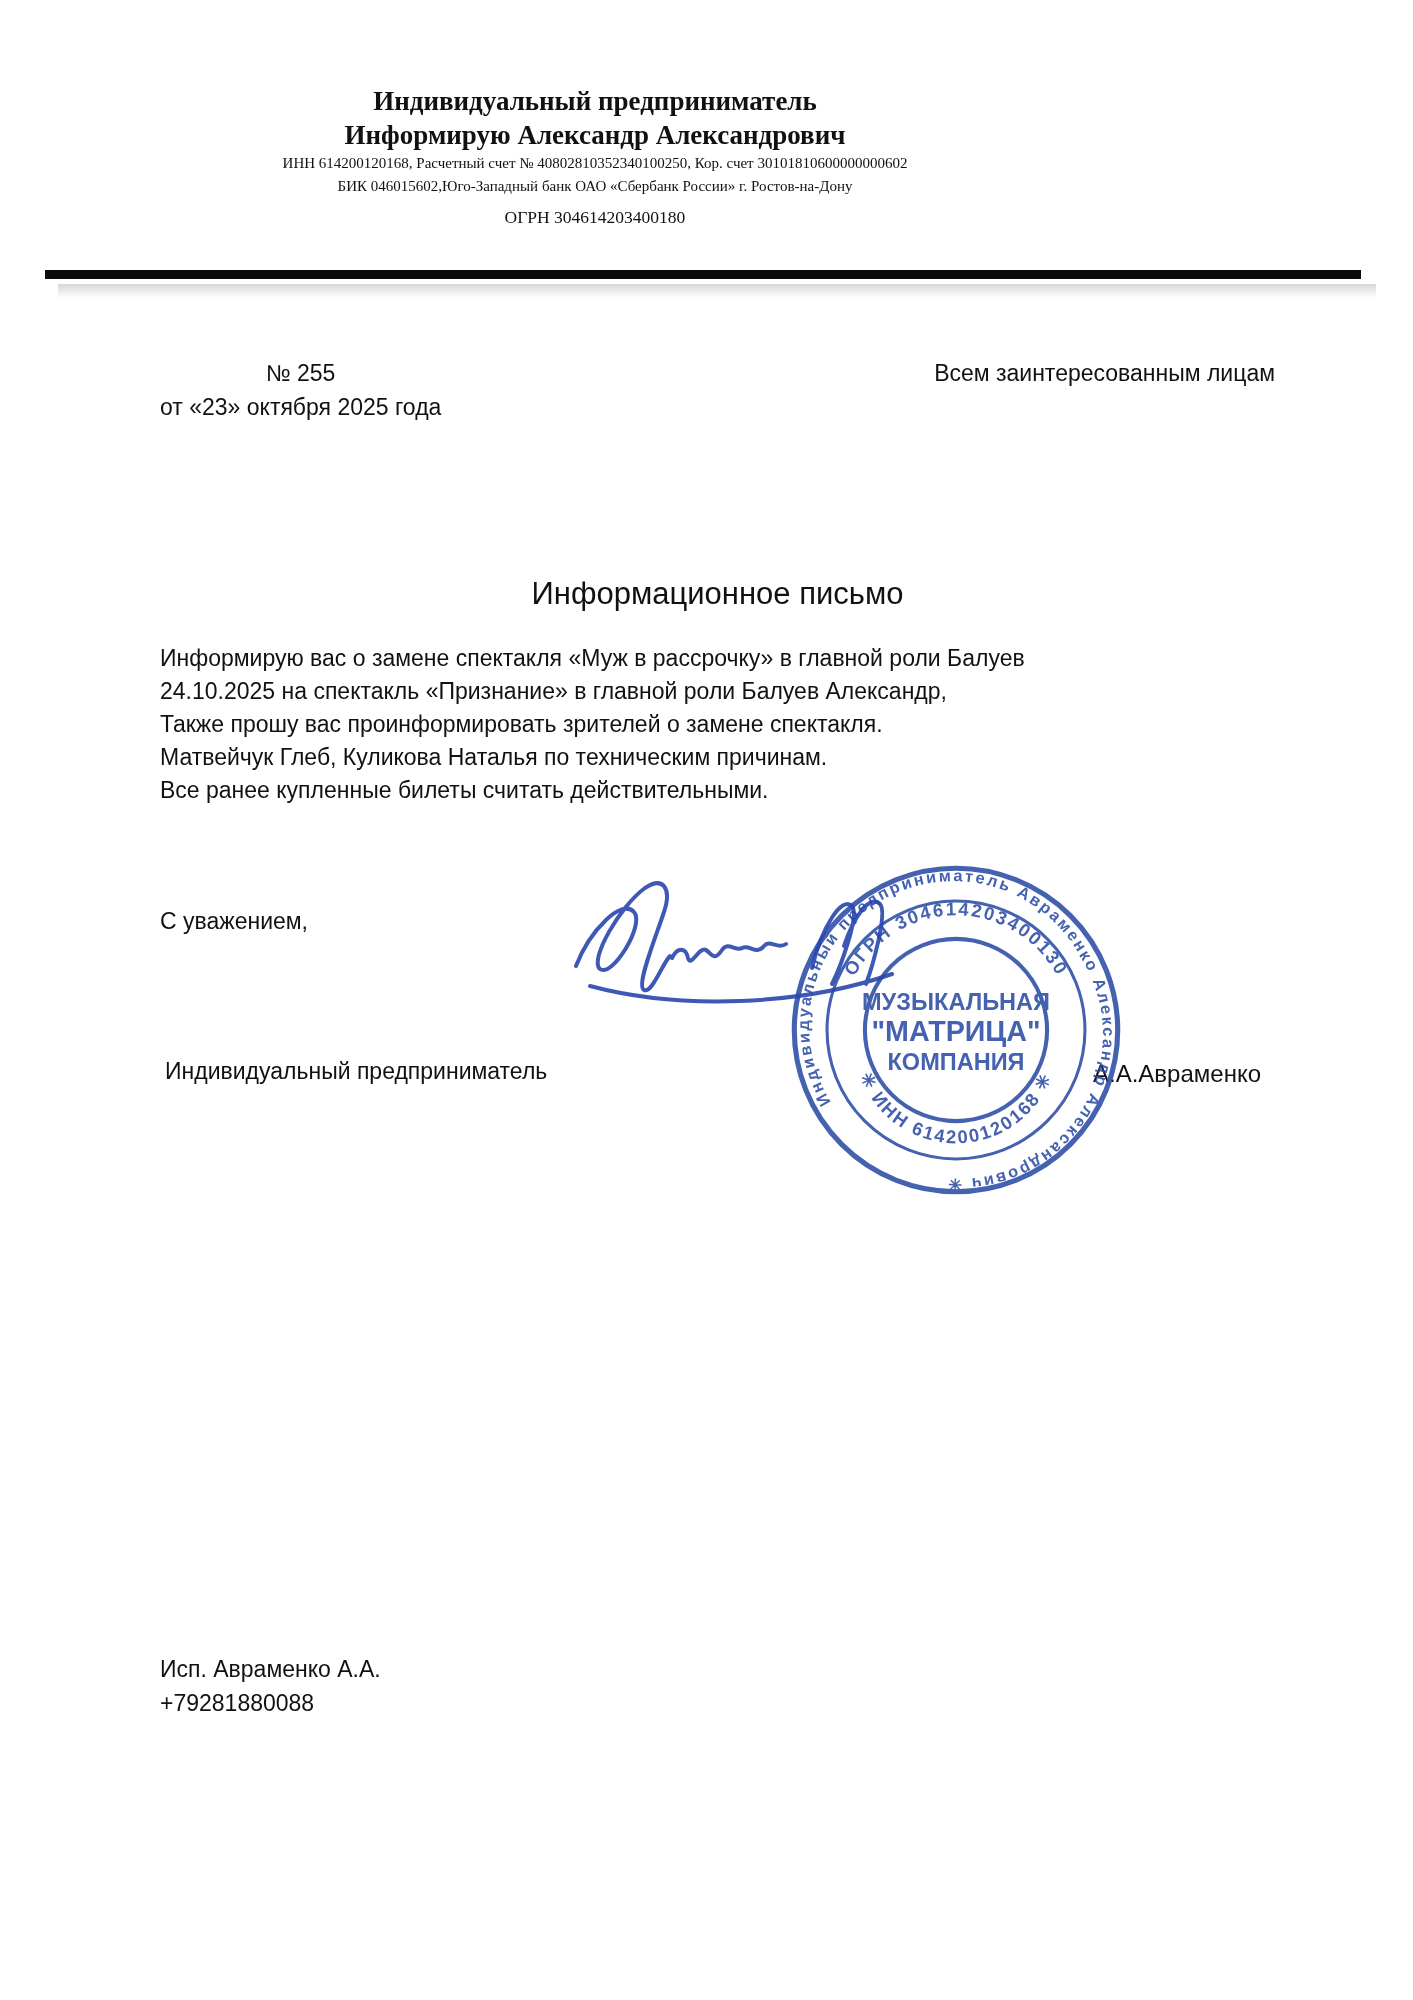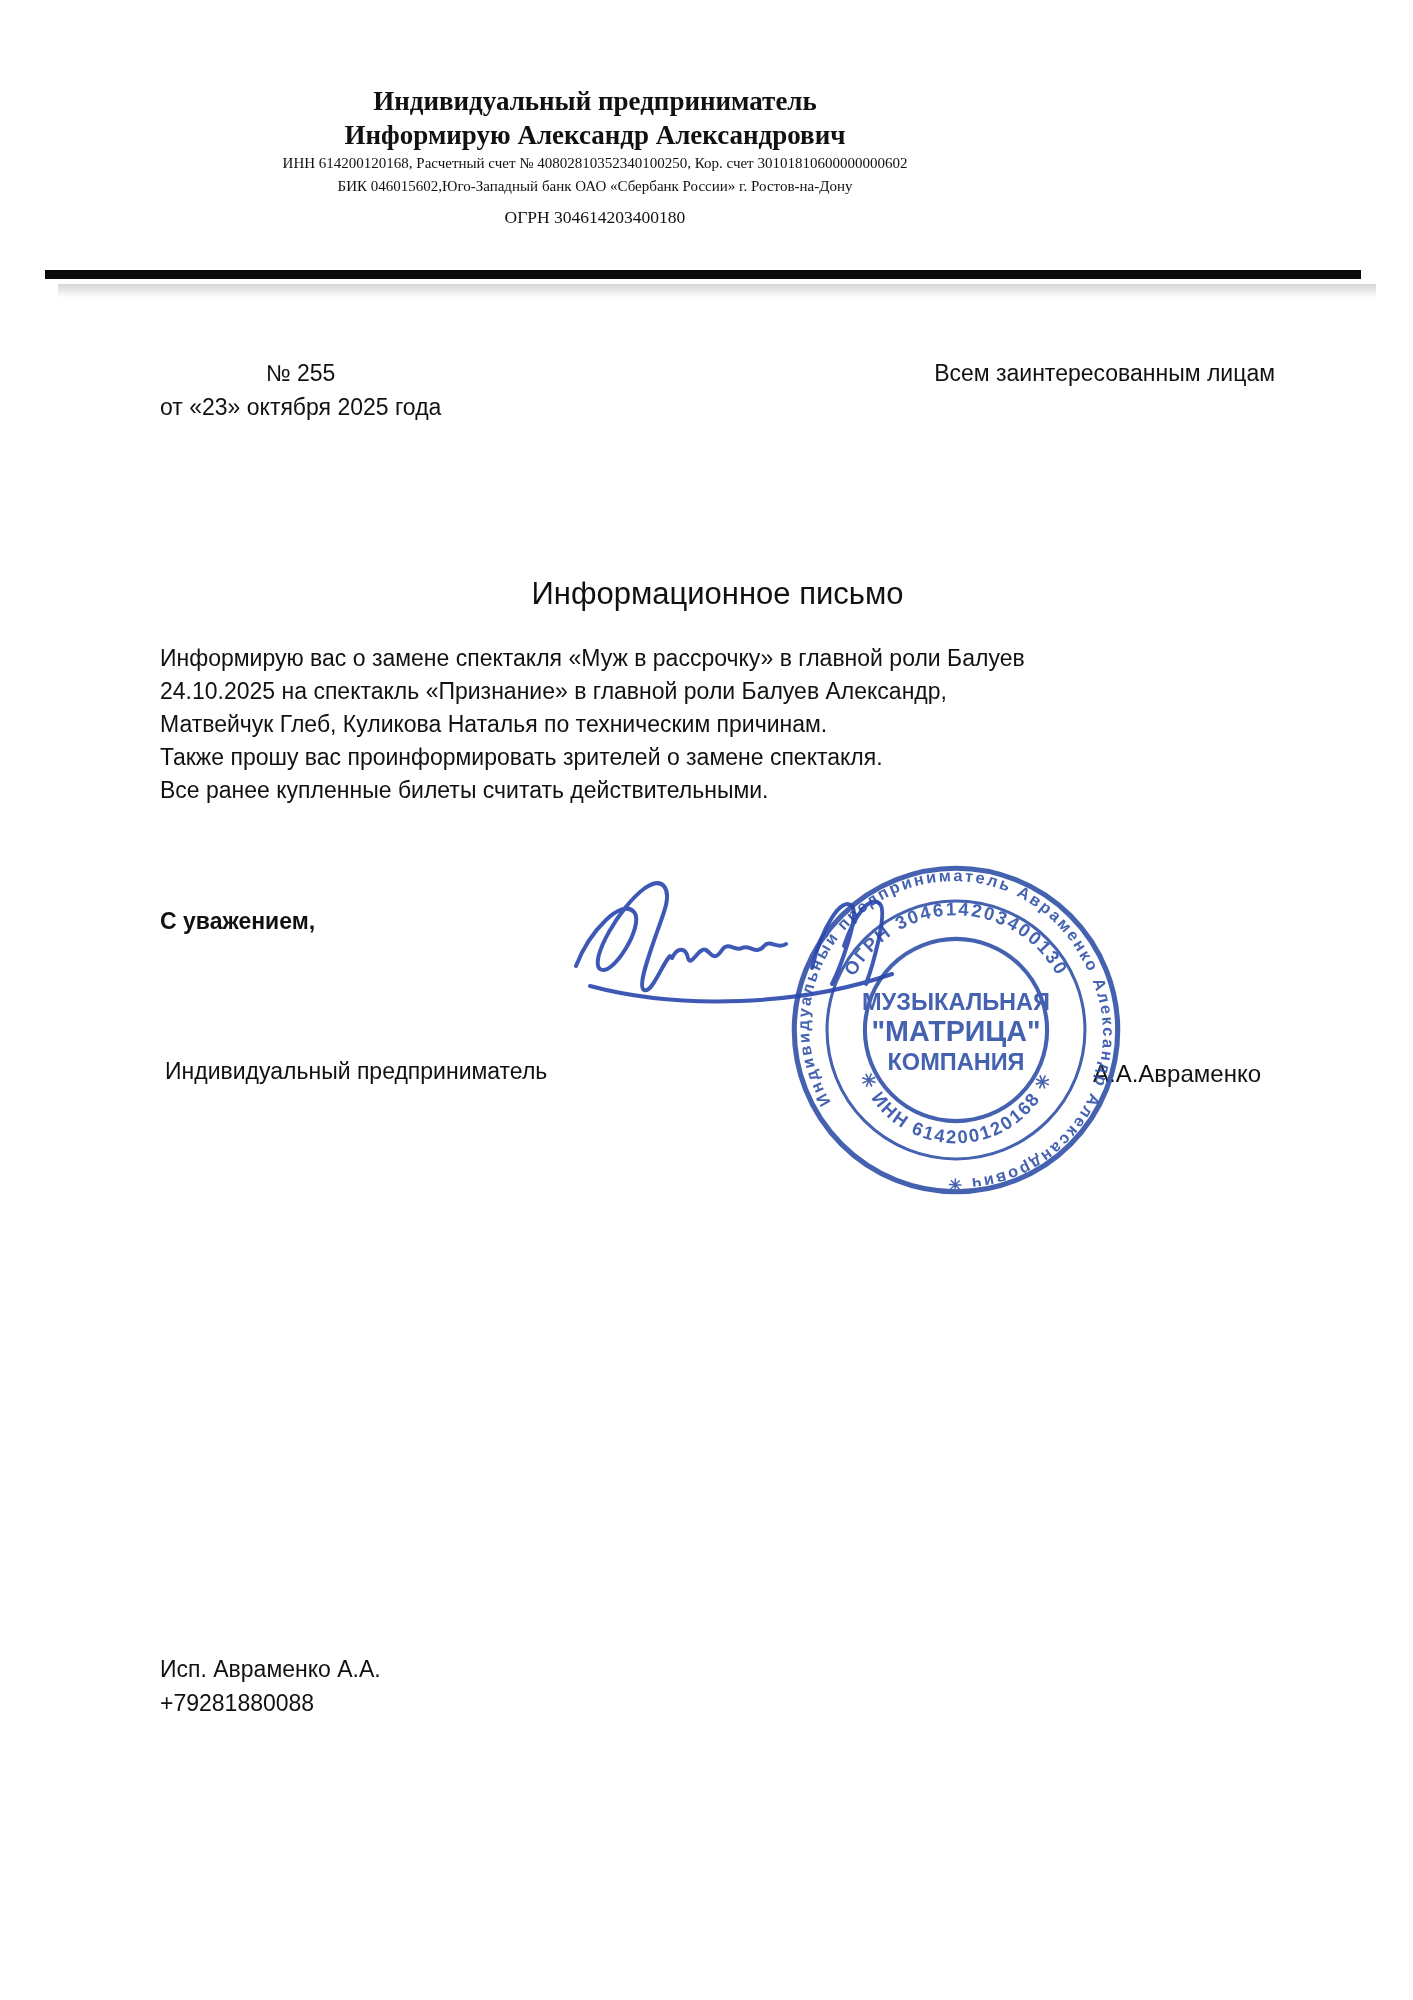--- a/index.html
+++ b/index.html
@@ -19,21 +19,21 @@
   .rule{top:270px;left:45px;width:1316px;height:9px;background:#0b0b0b;}
   .rule-shadow{top:284px;left:58px;width:1318px;height:14px;
     background:linear-gradient(to bottom,rgba(0,0,0,0.16),rgba(0,0,0,0));}
   
   .ref-row{top:356px;left:160px;width:1115px;display:flex;justify-content:space-between;font-size:23px;line-height:34px;}
   .ref-left div{white-space:nowrap;text-align:center;}
   
   .doc-title{top:576px;left:160px;width:1115px;text-align:center;font-size:31px;}
   
   .body-text{top:642px;left:160px;width:1125px;font-size:23px;line-height:33px;}
-  .salutation{top:908px;left:160px;font-size:23px;font-weight:bold;}
+  .salutation{top:908px;left:160px;font-size:23px;}
   .signer-title{top:1058px;left:165px;font-size:23px;z-index:1;}
   .signer-name{top:1060px;left:1093px;font-size:24px;z-index:1;}
   
   .stamp-wrap{left:782px;top:856px;width:348px;height:348px;z-index:2;}
   .sig-wrap{left:560px;top:868px;width:350px;height:160px;z-index:3;}
   .stamp-wrap svg{color:#2c4da6;opacity:0.88;}
   .stamp-ring-text{font-family:"Liberation Sans",sans-serif;font-weight:bold;fill:currentColor;}
   .stamp-center{font-family:"Liberation Sans",sans-serif;font-weight:bold;fill:currentColor;text-anchor:middle;}
   
   .footer-exec{top:1652px;left:160px;font-size:23px;line-height:34px;}
@@ -58,22 +58,22 @@
     <div>от «23» октября 2025 года</div>
   </div>
   <div class="ref-right">Всем заинтересованным лицам</div>
 </div>
 
 <div class="abs doc-title">Информационное письмо</div>
 
 <div class="abs body-text">
   <div>Информирую вас о замене спектакля «Муж в рассрочку» в главной роли Балуев</div>
   <div>24.10.2025 на спектакль «Признание» в главной роли Балуев Александр,</div>
+  <div>Также прошу вас проинформировать зрителей о замене спектакля.</div>
   <div>Матвейчук Глеб, Куликова Наталья по техническим причинам.</div>
-  <div>Также прошу вас проинформировать зрителей о замене спектакля.</div>
   <div>Все ранее купленные билеты считать действительными.</div>
 </div>
 
 <div class="abs salutation">С уважением,</div>
 <div class="abs signer-title">Индивидуальный предприниматель</div>
 <div class="abs signer-name">А.А.Авраменко</div>
 
 <div class="abs stamp-wrap">
   <svg width="348" height="348" viewBox="0 0 340 340">
     <defs>

